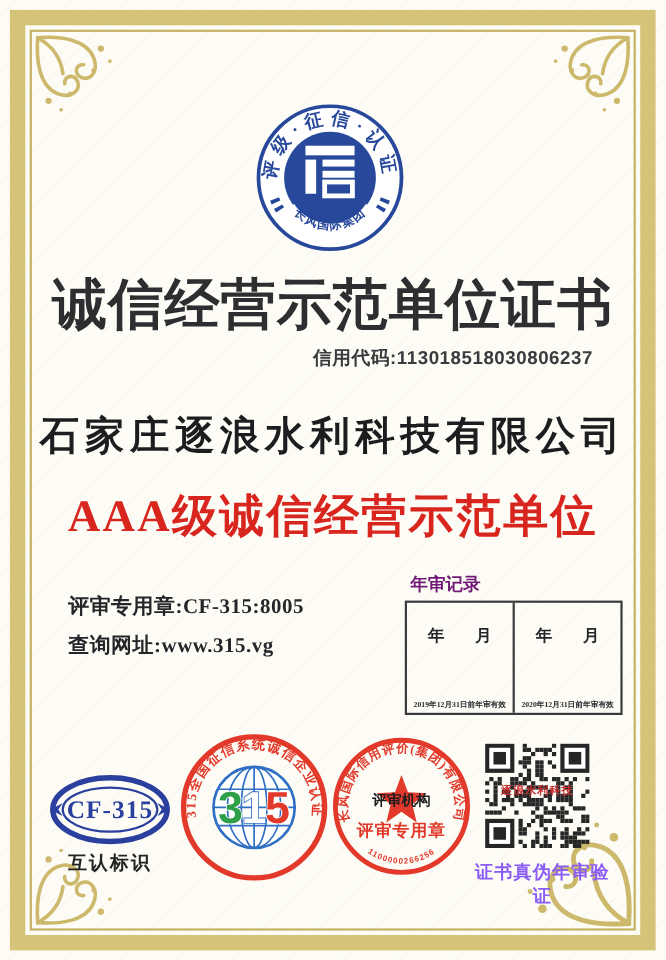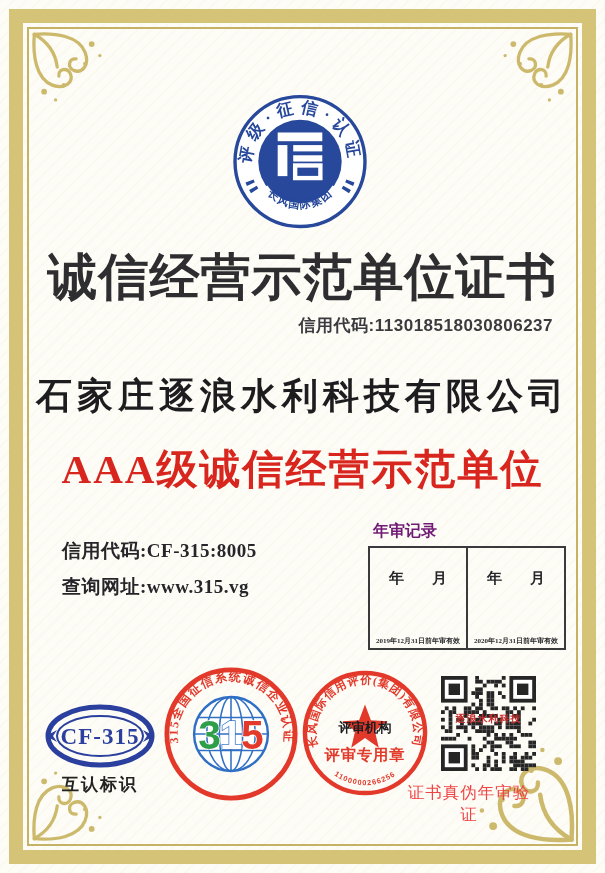--- a/index.html
+++ b/index.html
@@ -21,21 +21,21 @@
   .fl.bl{left:31px;bottom:31px;transform:scaleY(-1);}
   .fl.br{right:29px;bottom:29px;width:112px;height:112px;transform:scale(-1,-1);}
 
   .emblem{position:absolute;left:203px;top:62px;width:194px;height:172px;}
 
   .cert-title{
     position:absolute;top:244px;left:0;right:0;text-align:center;
     font-size:50px;font-weight:bold;color:#2e2e31;letter-spacing:1px;
   }
   .credit-code{
-    position:absolute;top:314px;right:52px;
+    position:absolute;top:314px;right:66px;
     font-size:17px;font-weight:bold;color:#3b3b3f;letter-spacing:0.5px;
   }
   .company{
     position:absolute;top:372px;left:0;right:0;text-align:center;
     font-size:36px;font-weight:bold;color:#1d1d20;letter-spacing:5px;
   }
   .rating{
     position:absolute;top:442px;left:0;right:0;text-align:center;
     font-family:"Liberation Serif", serif;
     font-size:41px;font-weight:bold;color:var(--red);letter-spacing:2px;
@@ -68,22 +68,22 @@
   .seal-star{left:301px;top:669px;width:128px;height:128px;}
 
   .qr-wrap{position:absolute;left:441px;top:676px;width:95px;height:95px;}
   .qr-wrap svg{display:block;}
   .qr-overlay{
     position:absolute;left:0;top:36px;width:95px;text-align:center;
     font-size:10px;font-weight:bold;color:#c62b2b;letter-spacing:1px;
     font-family:"Liberation Serif", serif;
   }
   .qr-caption{
-    position:absolute;left:404px;top:782px;width:130px;text-align:center;
-    font-family:"Liberation Serif", serif;font-weight:normal;font-size:16.5px;color:#ef4444;letter-spacing:1px;
+    position:absolute;left:428px;top:782px;width:130px;text-align:center;
+    font-family:"Liberation Serif", serif;font-weight:bold;font-size:16.5px;color:#8b5cf6;letter-spacing:1px;
   }
 </style>
 </head>
 <body>
 
 <svg width="0" height="0" style="position:absolute" aria-hidden="true">
   <defs>
     <g id="fl-orn">
       <g fill="none" stroke="#ccb96c" stroke-width="4" stroke-linecap="round">
         <path d="M4,4 C30,2 58,6 66,26 C72,42 62,52 52,48 C44,44 46,33 55,34"></path>
@@ -148,21 +148,21 @@
       <textPath href="#em-bot" startOffset="50%" text-anchor="middle">长风国际集团</textPath>
     </text>
   </svg>
 
   <div class="cert-title">诚信经营示范单位证书</div>
   <div class="credit-code">信用代码:113018518030806237</div>
   <div class="company">石家庄逐浪水利科技有限公司</div>
   <div class="rating">AAA级诚信经营示范单位</div>
 
   <div class="details">
-    <div class="dline">信用代码:CF-315:8005</div>
+    <div class="dline">评审专用章:CF-315:8005</div>
     <div class="dline">查询网址:www.315.vg</div>
   </div>
 
   <div class="ar-title">年审记录</div>
   <div class="ar-box">
     <div class="ar-cell">
       <div class="ar-ym">
         <span>年</span>
         <span>月</span>
       </div>

